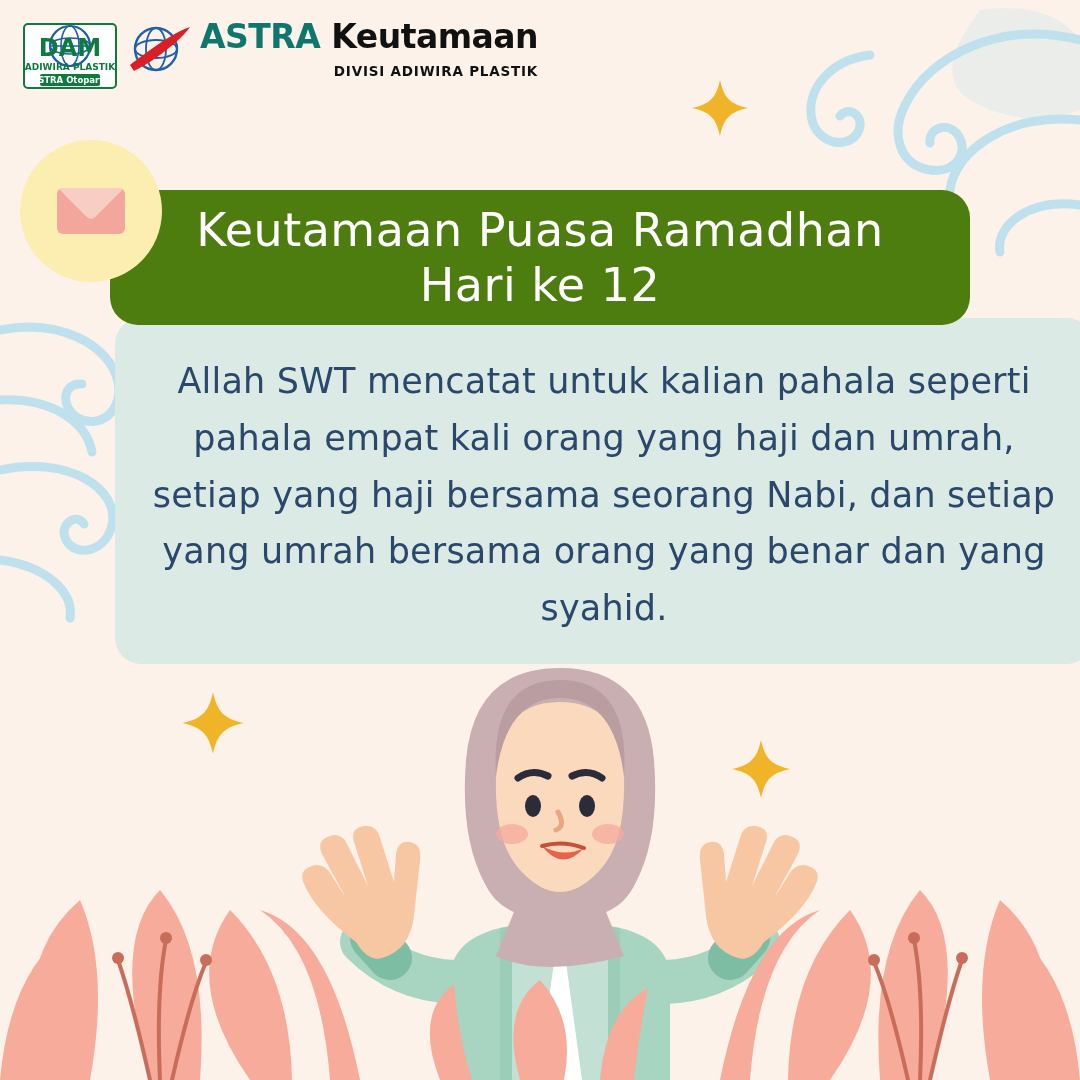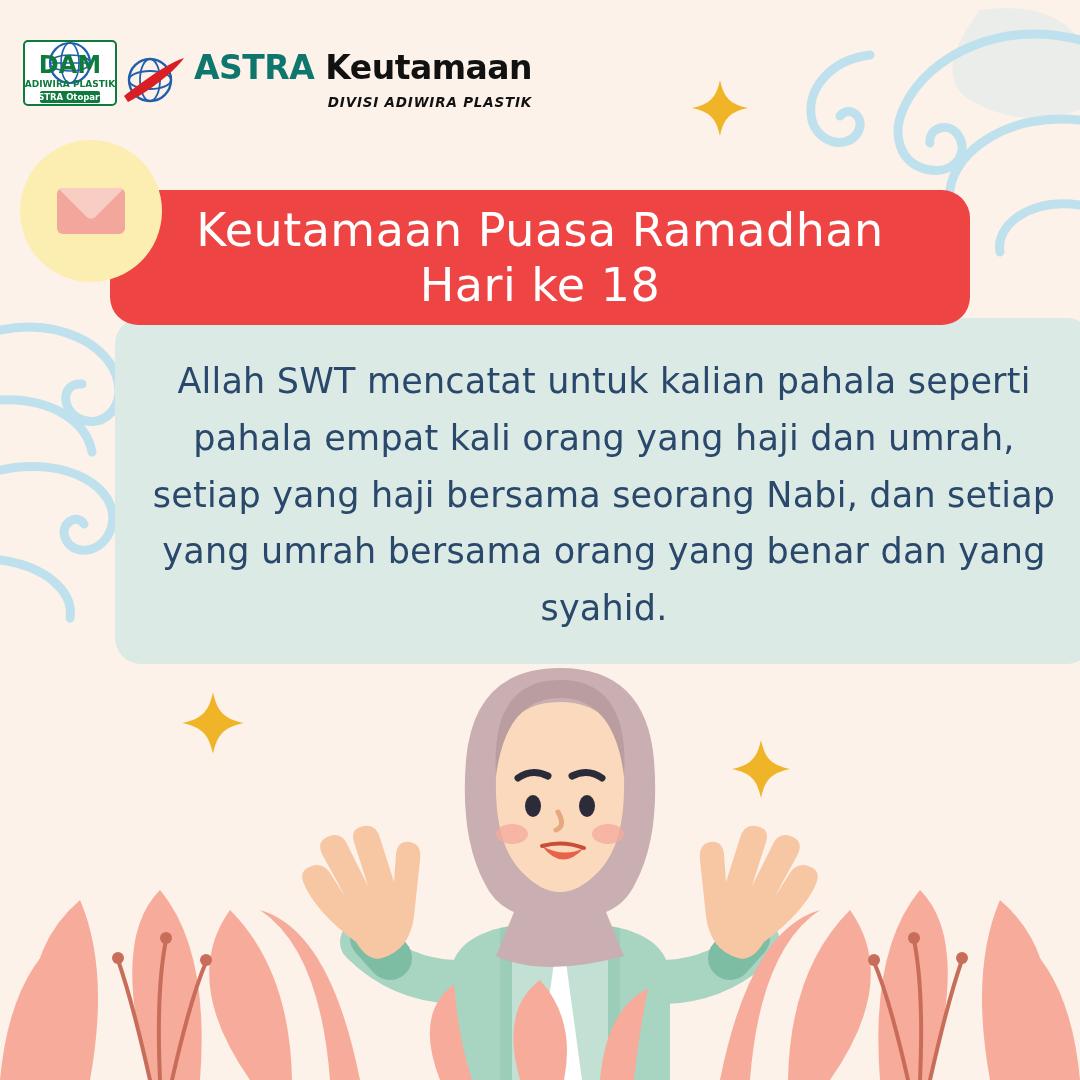--- a/index.html
+++ b/index.html
@@ -25,25 +25,25 @@
   
   .cloud-layer {
     position: absolute;
     inset: 0;
     pointer-events: none;
   }
 
   
   .logo-row {
     position: absolute;
-    top: 37px;
+    top: 20px;
     left: 22px;
     display: flex;
-    align-items: flex-end;
-    gap: 2px;
+    align-items: flex-start;
+    gap: 8px;
     z-index: 7;
   }
   .logo-dam {
     width: 96px;
     height: 72px;
     position: relative;
   }
   .astra-logo {
     display: flex;
     align-items: center;
@@ -57,21 +57,20 @@
     font-weight: bold;
     font-size: 33px;
     letter-spacing: -0.5px;
     color: #111;
   }
   .astra-main .red {
     color: #0f766e;
   }
   .astra-sub {
     font-family: "DejaVu Sans", sans-serif;
-    font-style: italic;
     font-weight: bold;
     font-size: 13.5px;
     letter-spacing: 0.8px;
     color: #111;
     margin-top: 12px;
     text-align: right;
   }
 
   
   .envelope-badge {
@@ -107,21 +106,21 @@
     border-radius: 6px;
   }
 
   
   .title-bar {
     position: absolute;
     top: 190px;
     left: 110px;
     width: 860px;
     min-height: 135px;
-    background: #ef4444;
+    background: #4d7c0f;
     border-radius: 28px;
     z-index: 5;
     display: flex;
     align-items: center;
     justify-content: center;
     padding: 10px 30px;
     box-sizing: border-box;
   }
   .title-text {
     color: #ffffff;
@@ -245,21 +244,21 @@
     </div>
   </div>
 
   <div class="envelope-badge">
     <div class="envelope"></div>
   </div>
 
   <div class="title-bar">
     <div class="title-text">
       <div>Keutamaan Puasa Ramadhan</div>
-      <div>Hari ke 18</div>
+      <div>Hari ke 12</div>
     </div>
   </div>
 
   <div class="body-card">
     <div class="body-text">Allah SWT mencatat untuk kalian pahala seperti pahala empat kali orang yang haji dan umrah, setiap yang haji bersama seorang Nabi, dan setiap yang umrah bersama orang yang benar dan yang syahid.</div>
   </div>
 
   <svg class="sparkle" style="top:78px; left:690px;" width="60" height="60" viewBox="0 0 60 60">
     <path d="M30 2 C34 20 40 26 58 30 C40 34 34 40 30 58 C26 40 20 34 2 30 C20 26 26 20 30 2 Z" fill="#f0b429"></path>
   </svg>

